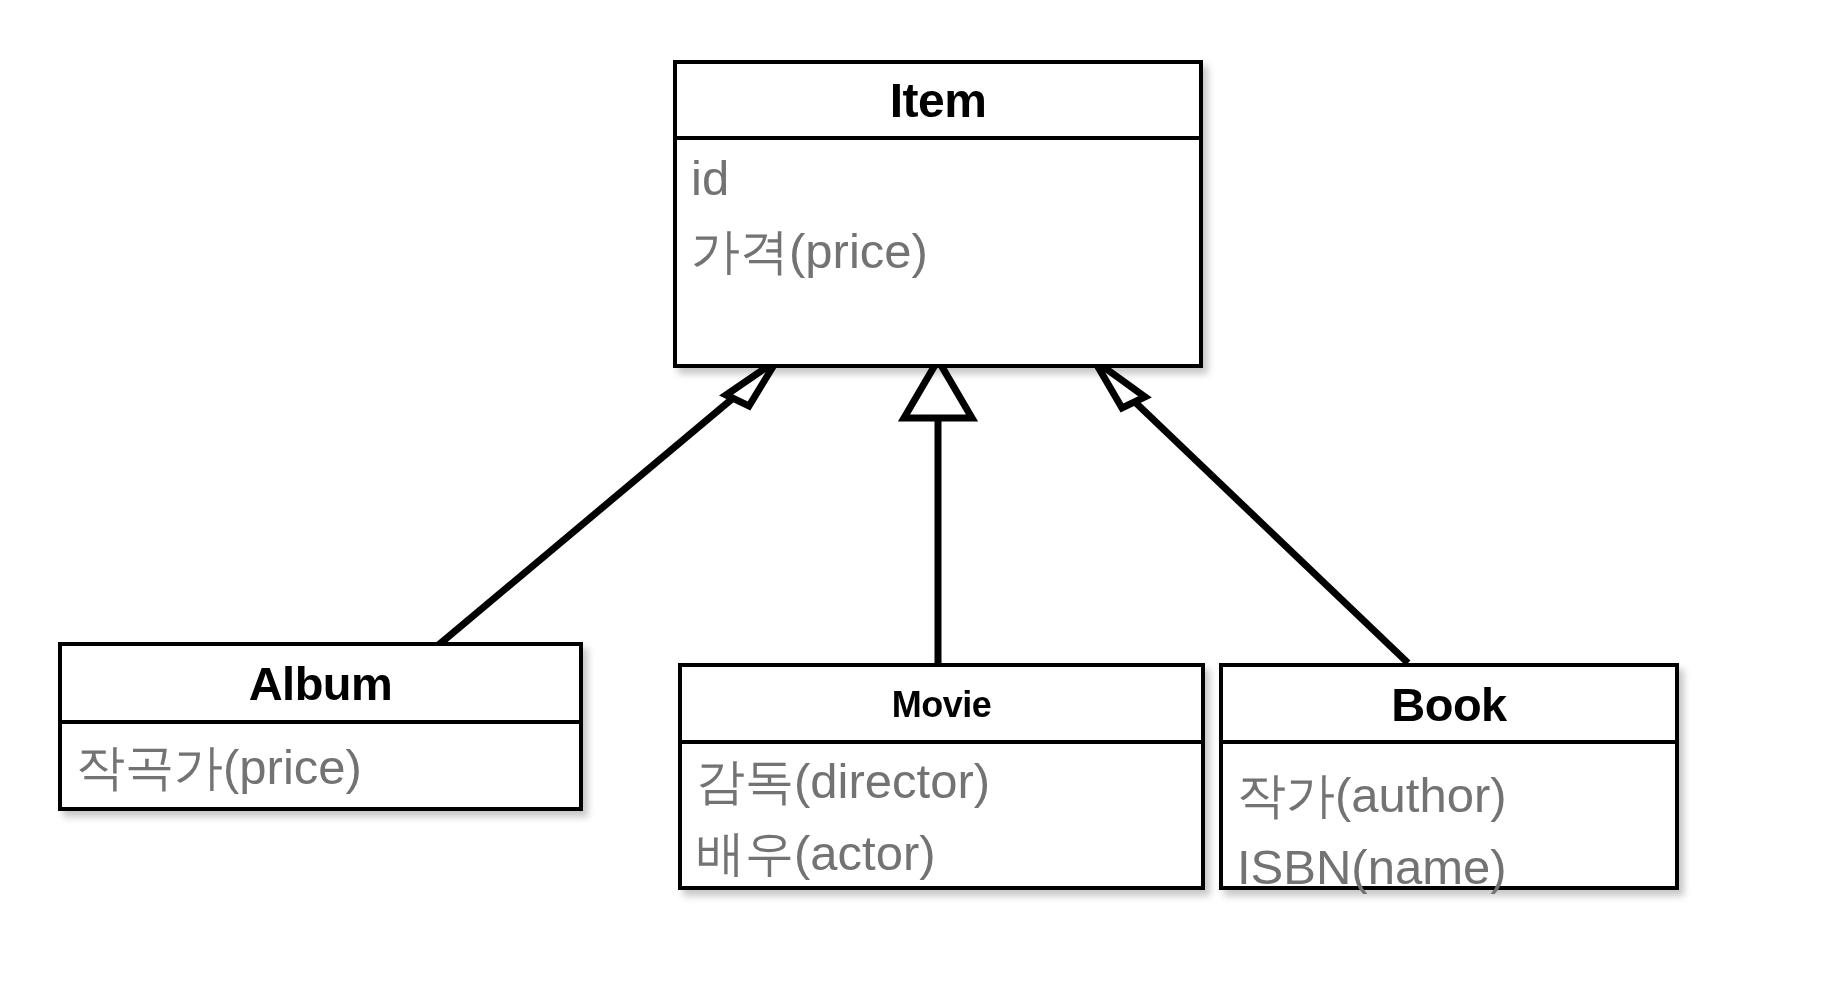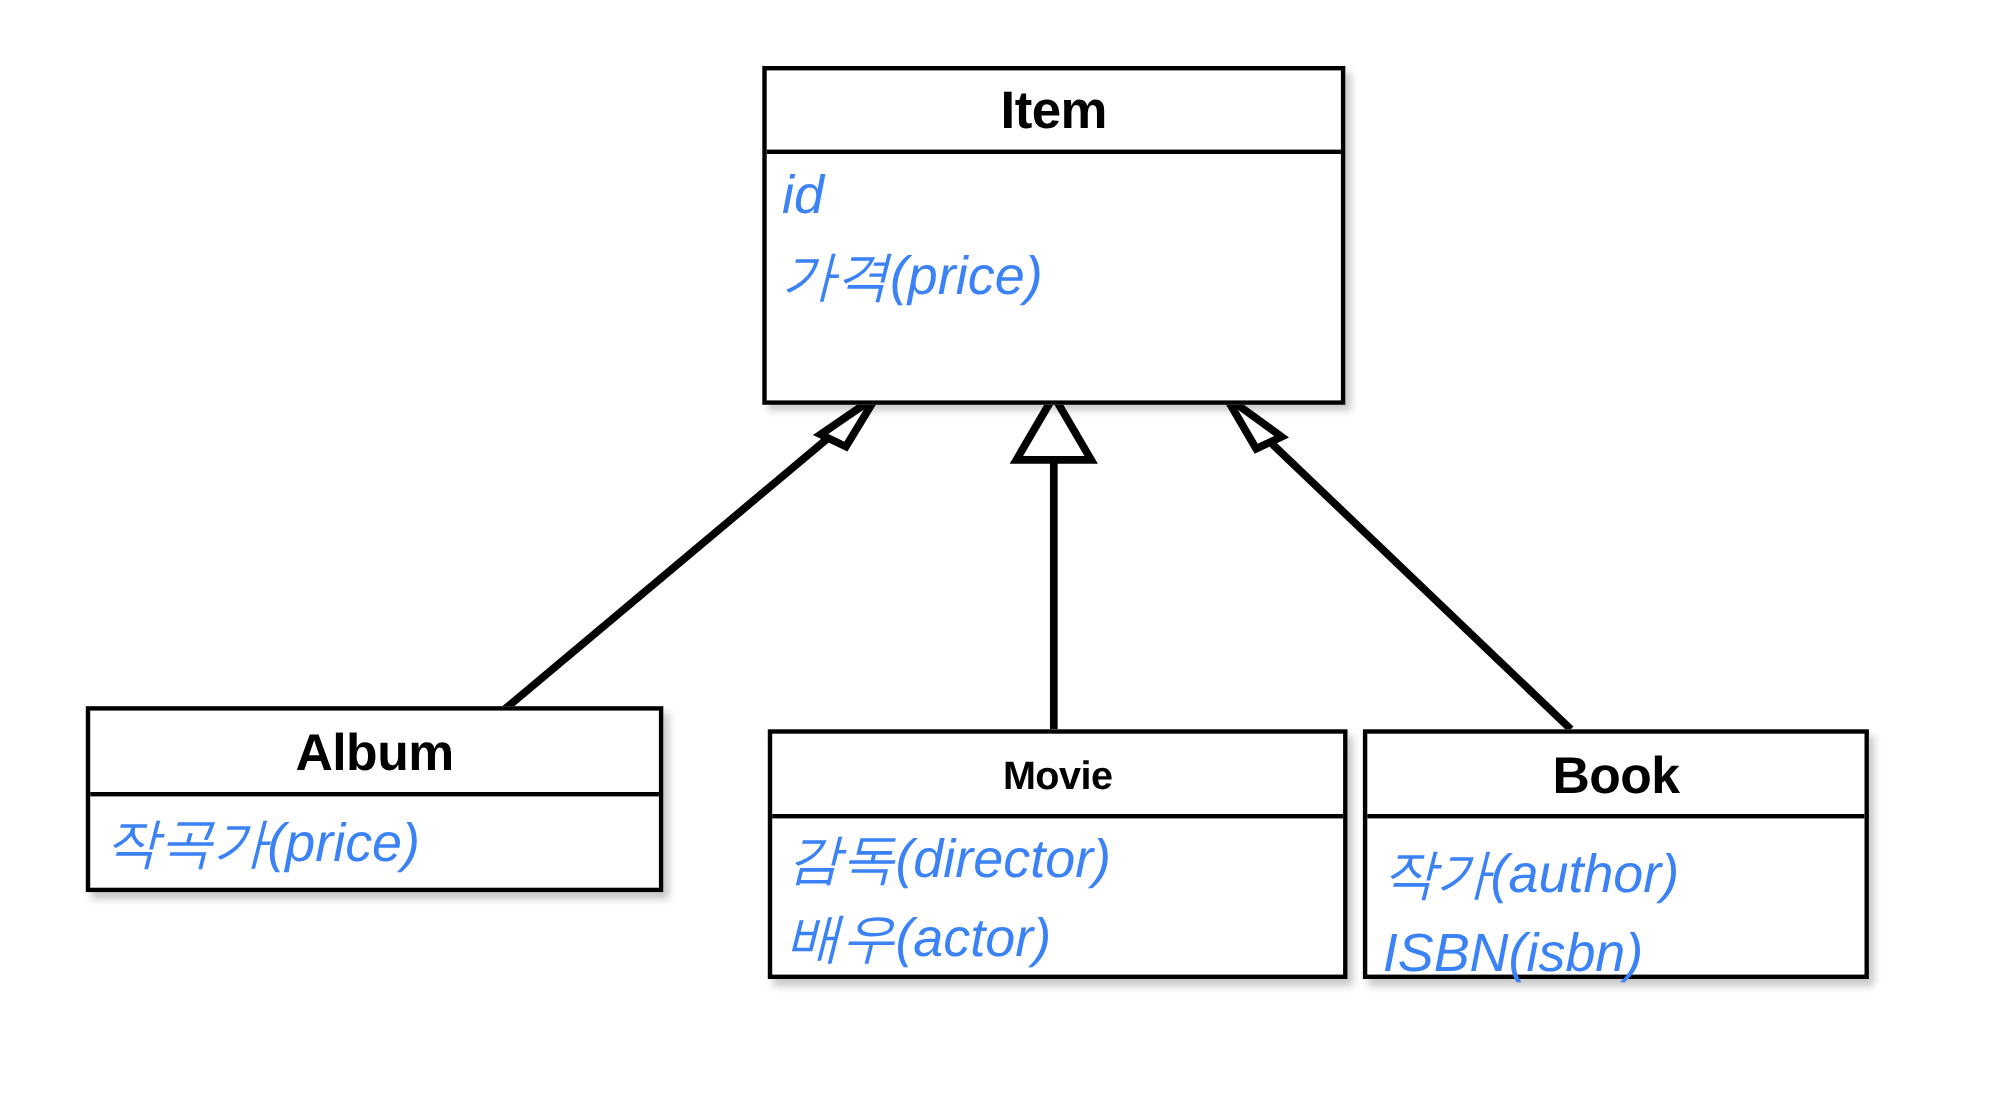--- a/index.html
+++ b/index.html
@@ -12,21 +12,20 @@
     width: 1828px;
     height: 1006px;
     overflow: hidden;
     font-family: "Liberation Sans", "DejaVu Sans", sans-serif;
   }
   #canvas {
     position: relative;
     width: 1800px;
     height: 1006px;
     background: #ffffff;
-    margin-left: 20px;
   }
   #edges {
     position: absolute;
     left: 0;
     top: 0;
     width: 1828px;
     height: 1006px;
     pointer-events: none;
   }
   .uml-class {
@@ -47,22 +46,21 @@
     white-space: nowrap;
     overflow: hidden;
   }
   .class-attrs {
     box-sizing: border-box;
     padding: 0 0 0 14px;
     color: #000000;
   }
   .attr-row {
     white-space: nowrap;
-    color: #3b82f6;
-    font-style: italic;
+    color: #737373;
   }
 
   
   #class-item {
     left: 673px;
     top: 60px;
     width: 530px;
     height: 308px;
   }
   #class-item .class-name {
@@ -181,17 +179,17 @@
     <div class="class-attrs">
       <div class="attr-row">감독(director)</div>
       <div class="attr-row">배우(actor)</div>
     </div>
   </div>
 
   <div class="uml-class" id="class-book">
     <div class="class-name">Book</div>
     <div class="class-attrs">
       <div class="attr-row">작가(author)</div>
-      <div class="attr-row">ISBN(isbn)</div>
+      <div class="attr-row">ISBN(name)</div>
     </div>
   </div>
 
 </div>
 
 </body></html>

